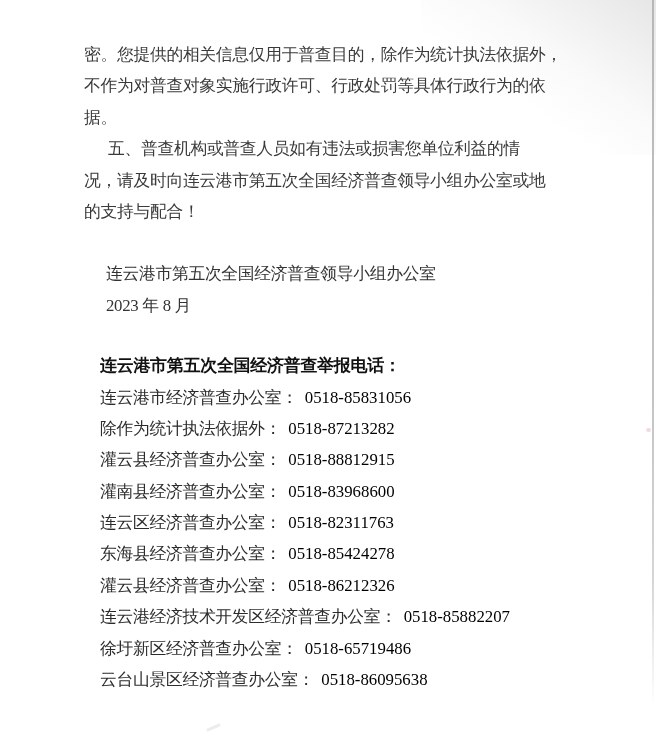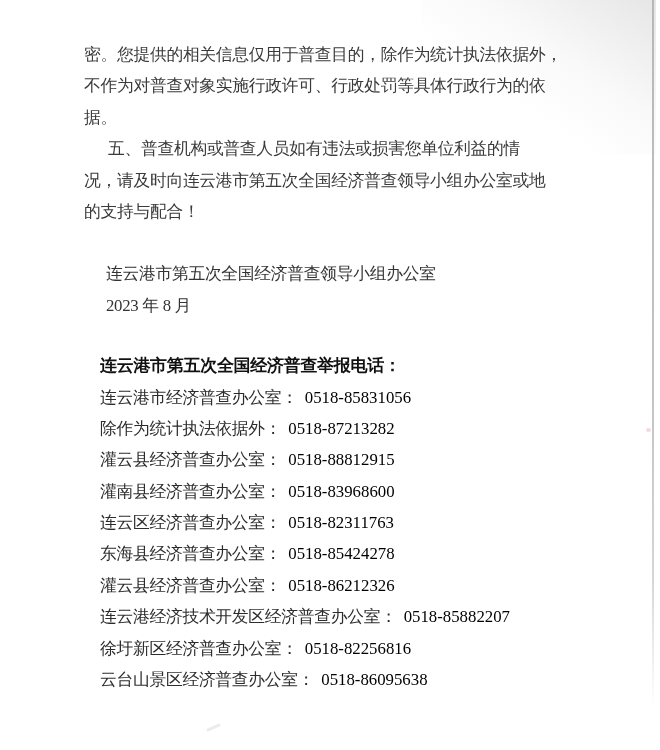--- a/index.html
+++ b/index.html
@@ -133,18 +133,18 @@
       <div class="hl-title">连云港市第五次全国经济普查举报电话：</div>
 
       <div class="hl-item"><span>连云港市经济普查办公室：</span><span class="phone">0518-85831056</span></div>
       <div class="hl-item"><span>除作为统计执法依据外：</span><span class="phone">0518-87213282</span></div>
       <div class="hl-item"><span>灌云县经济普查办公室：</span><span class="phone">0518-88812915</span></div>
       <div class="hl-item"><span>灌南县经济普查办公室：</span><span class="phone">0518-83968600</span></div>
       <div class="hl-item"><span>连云区经济普查办公室：</span><span class="phone">0518-82311763</span></div>
       <div class="hl-item"><span>东海县经济普查办公室：</span><span class="phone">0518-85424278</span></div>
       <div class="hl-item"><span>灌云县经济普查办公室：</span><span class="phone">0518-86212326</span></div>
       <div class="hl-item"><span>连云港经济技术开发区经济普查办公室：</span><span class="phone">0518-85882207</span></div>
-      <div class="hl-item"><span>徐圩新区经济普查办公室：</span><span class="phone">0518-82256816</span></div>
+      <div class="hl-item"><span>徐圩新区经济普查办公室：</span><span class="phone">0518-65719486</span></div>
       <div class="hl-item"><span>云台山景区经济普查办公室：</span><span class="phone">0518-86095638</span></div>
     </div>
 
   </div>
 </div>
 
 </body></html>

